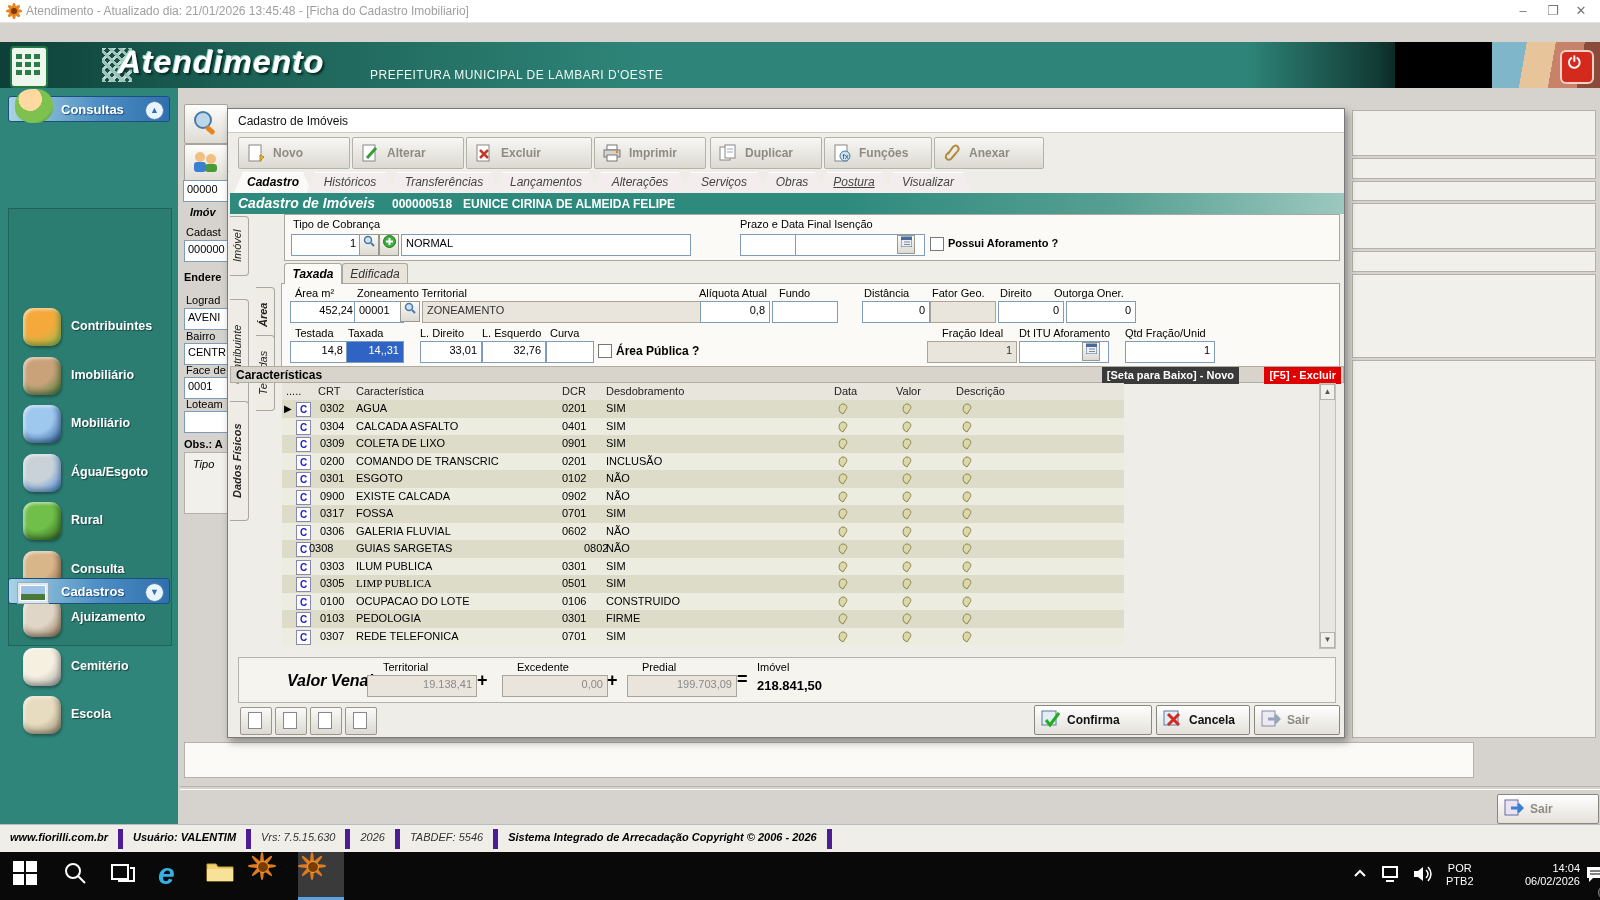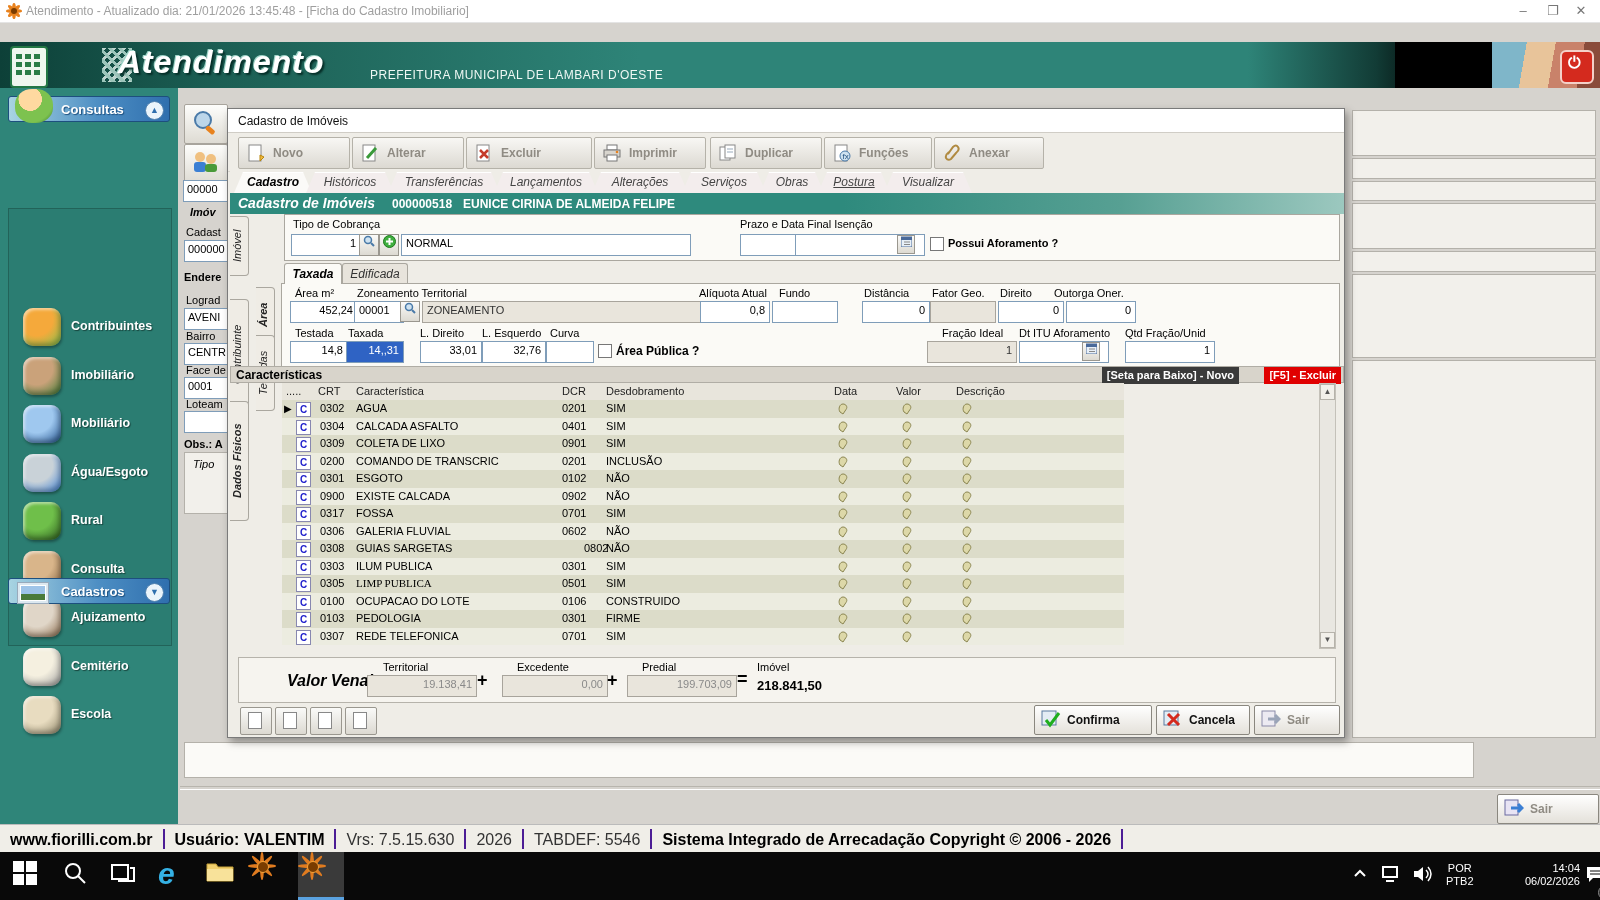--- a/index.html
+++ b/index.html
@@ -114,21 +114,21 @@
   .vvtotal{position:absolute;font-weight:bold;font-size:13px;}
   .navbtn{position:absolute;width:30px;height:26px;background:linear-gradient(#fafaf8,#dcd9d1);border:1px solid #9a978f;border-radius:2px;}
   .navbtn:after{content:"";position:absolute;left:7px;top:4px;width:12px;height:15px;background:#fff;border:1px solid #888;}
   .navbtn i{position:absolute;left:9px;top:8px;width:8px;height:2px;background:#9ec;box-shadow:0 3px 0 #9cb,0 6px 0 #9cb;}
   .btn{position:absolute;height:28px;background:linear-gradient(#ffffff,#e4e1da);border:1px solid #8a877f;border-radius:2px;font-size:12px;}
   .btn .bico{position:absolute;left:6px;top:4px;}
   .btn .blbl{position:absolute;left:32px;top:7px;font-weight:bold;color:#111;}
   .btn.gray .blbl{color:#8f8b83;}
   
   .statusbar{position:absolute;left:0;top:824px;width:1600px;height:28px;background:#f0eee8;border-top:1px solid #bbb;}
-  .statusbar span{display:inline-block;height:18px;margin-top:4px;padding:2px 10px 0 10px;border-right:2px solid #4c1d95;font-size:16px;color:#333;}
+  .statusbar span{display:inline-block;height:18px;margin-top:4px;padding:2px 10px 0 10px;border-right:5px solid #4c1d95;font-size:11px;color:#333;font-style:italic;}
   .statusbar span.bold{font-weight:bold;color:#000;}
   
   .taskbar{position:absolute;left:0;top:852px;width:1600px;height:48px;background:#090909;}
   .tk{position:absolute;top:8px;width:32px;height:32px;}
   .tktile{position:absolute;top:0;width:46px;height:48px;}
   .tktile.active{background:#3a3a3a;border-bottom:3px solid #5aa2e0;box-sizing:border-box;}
   .sun{position:relative;width:28px;height:28px;margin:9px auto 0 auto;}
   .sun i{position:absolute;left:12px;top:0;width:4px;height:28px;background:#e07b1f;border-radius:45%;}
   .sun i:nth-child(2){transform:rotate(45deg);} .sun i:nth-child(3){transform:rotate(90deg);} .sun i:nth-child(4){transform:rotate(135deg);}
   .sun b{position:absolute;left:9px;top:9px;width:10px;height:10px;border-radius:50%;background:#7a3c00;border:1px solid #f3a33b;}
@@ -583,21 +583,21 @@
             </svg></span>
           <span class="gc" style="left: 619px;"><svg width="12" height="13">
               <path d="M3 10 C1 7 2.5 2 6 2 C9 2 11 5 9 7.5 L6 12 Z" fill="#ddd8a8" stroke="#8a8550"></path>
             </svg></span>
           <span class="gc" style="left: 679px;"><svg width="12" height="13">
               <path d="M3 10 C1 7 2.5 2 6 2 C9 2 11 5 9 7.5 L6 12 Z" fill="#ddd8a8" stroke="#8a8550"></path>
             </svg></span>
         </div>
         <div class="grow even" style="left: 54px; top: 431px; width: 842px;">
           <div class="cicon" style="left: 14px;">C</div>
-          <div class="gc" style="left: 38px;">0308</div>
+          <div class="gc" style="left: 27px;">0308</div>
           <div class="gc" style="left: 74px; width: 204px;">GUIAS SARGETAS</div>
           <div class="gc" style="left: 280px; padding-left: 22px;">0802</div>
           <div class="gc" style="left: 324px; width: 222px;">NÃO</div>
           <span class="gc" style="left: 555px;"><svg width="12" height="13">
               <path d="M3 10 C1 7 2.5 2 6 2 C9 2 11 5 9 7.5 L6 12 Z" fill="#ddd8a8" stroke="#8a8550"></path>
             </svg></span>
           <span class="gc" style="left: 619px;"><svg width="12" height="13">
               <path d="M3 10 C1 7 2.5 2 6 2 C9 2 11 5 9 7.5 L6 12 Z" fill="#ddd8a8" stroke="#8a8550"></path>
             </svg></span>
           <span class="gc" style="left: 679px;"><svg width="12" height="13">

